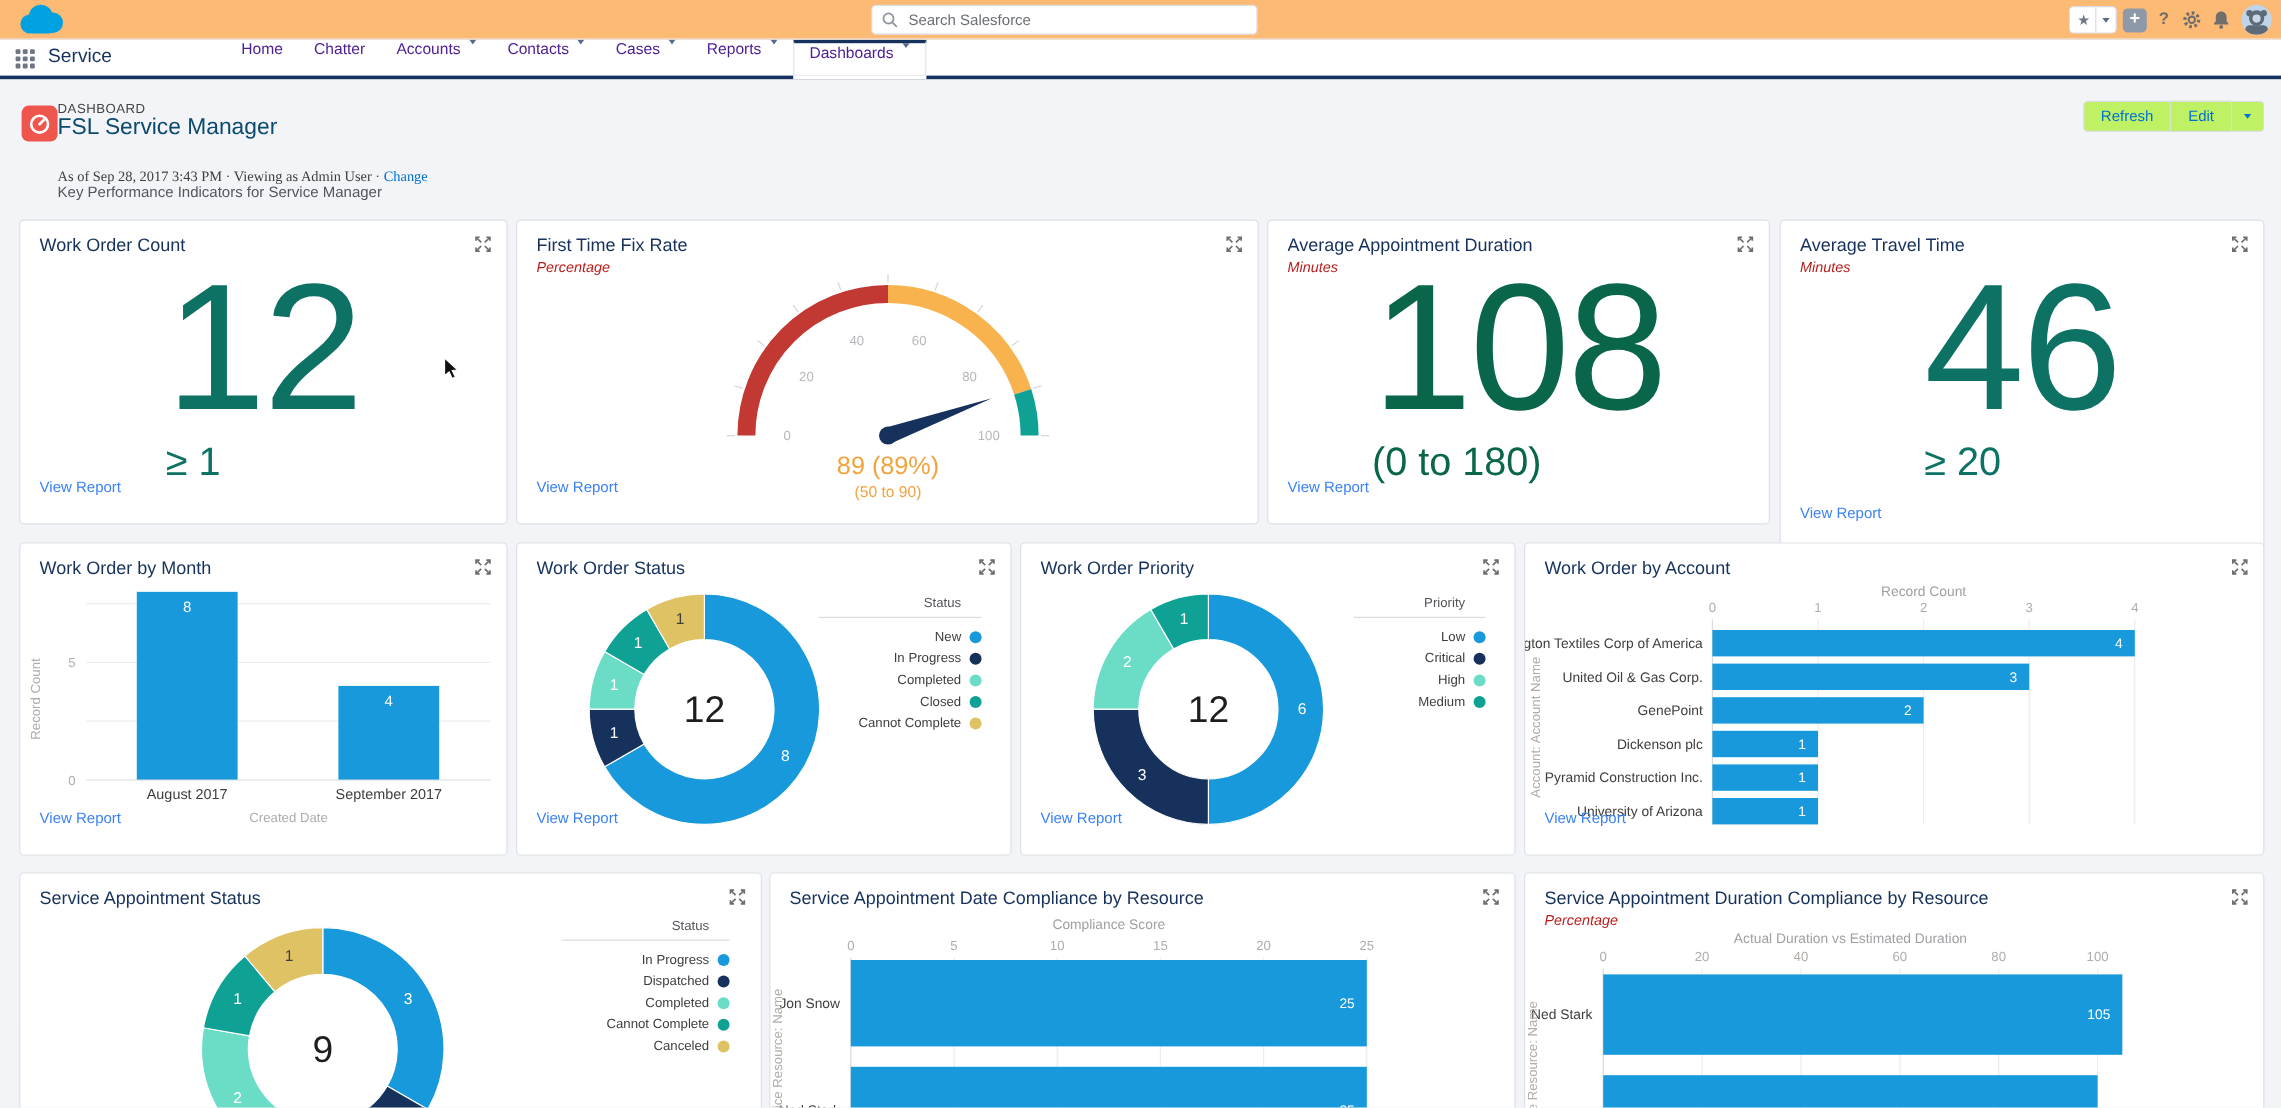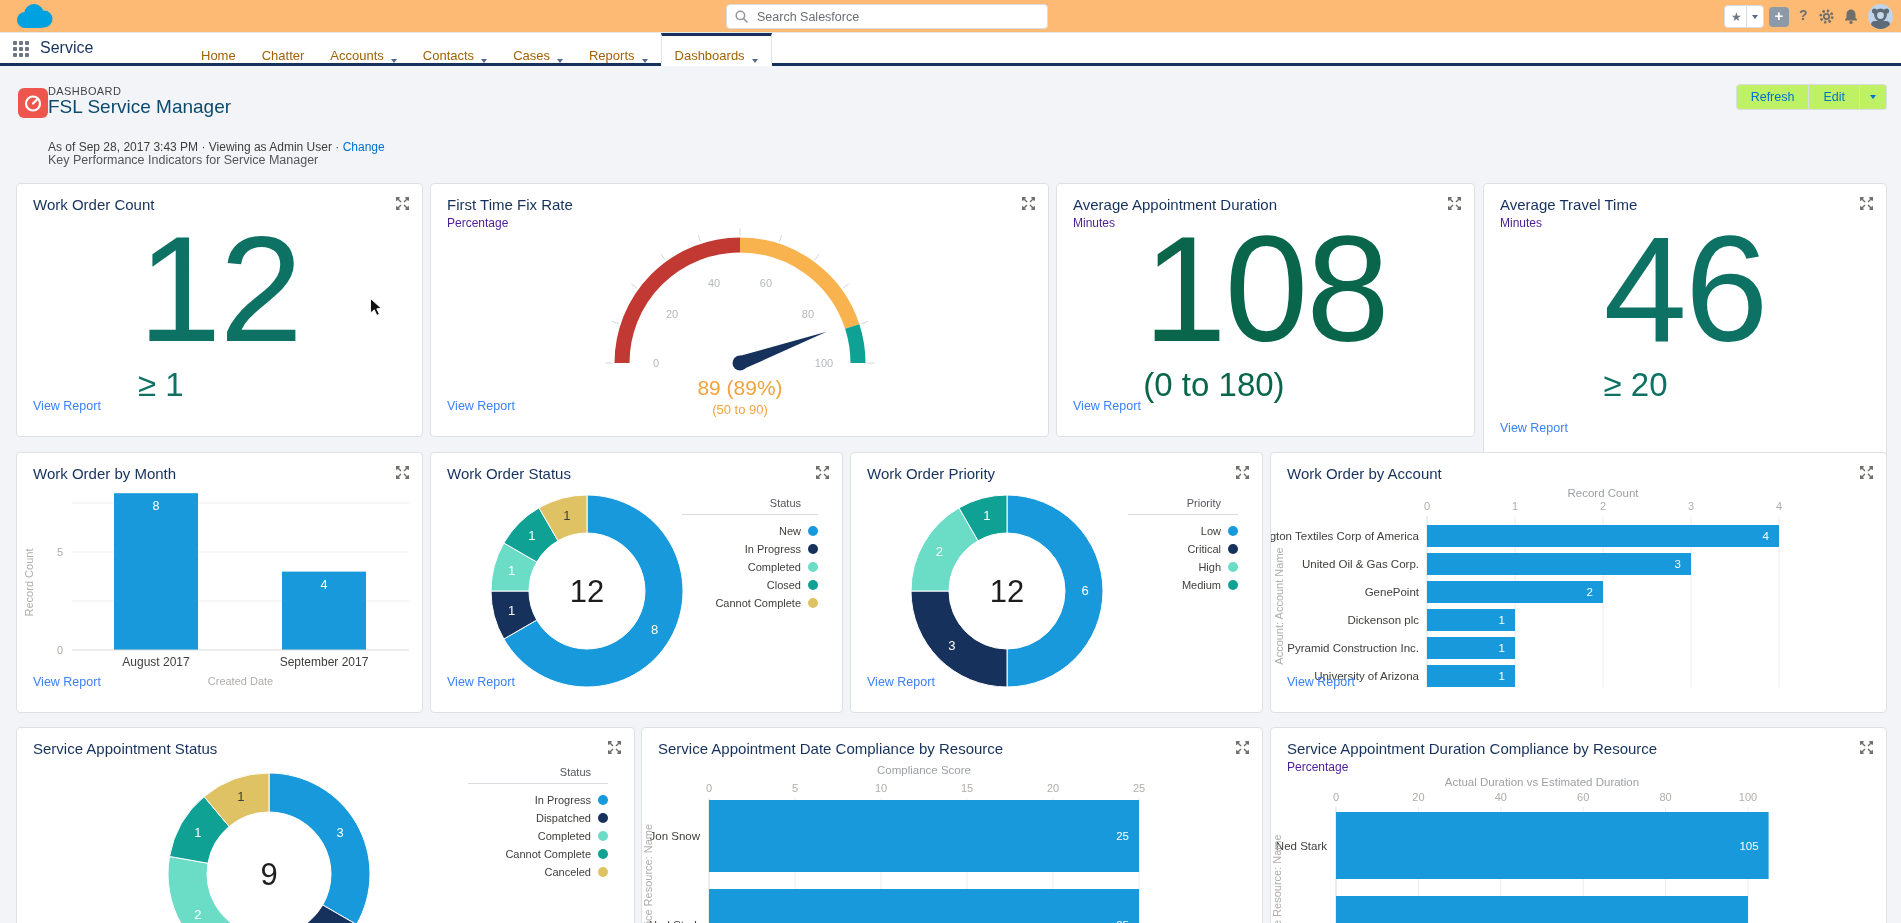--- a/index.html
+++ b/index.html
@@ -25,44 +25,44 @@
   .gear-pos { position:absolute; left:1818px; top:8px; }
   .bell-pos { position:absolute; left:1843px; top:8px; }
   .avatar { position:absolute; left:1868px; top:4px; width:25px; height:25px; border-radius:50%; background:#bfd4e8; overflow:hidden; }
 
   
   .nav { position:absolute; top:33px; left:0; right:0; height:33px; background:#fff; border-bottom:3px solid #16325c; z-index:19; }
   .waffle { position:absolute; left:13px; top:8px; width:16px; height:16px; display:grid; grid-template-columns:repeat(3,4px); grid-template-rows:repeat(3,4px); gap:2px; }
   .waffle i { width:4px; height:4px; border-radius:1px; background:#6e7683; }
   .appname { position:absolute; left:40px; top:6px; font-size:16px; color:#16325c; }
   .tabs { position:absolute; left:188px; top:0; height:30px; display:flex; }
-  .tab { position:relative; height:30px; display:flex; align-items:flex-end; padding:0 13px; font-size:13px; color:#a16207; cursor:pointer; }
+  .tab { position:relative; height:30px; display:flex; align-items:flex-start; padding:0 13px; font-size:13px; color:#4c1d95; cursor:pointer; }
   .tab .caret { margin-left:7px; }
   .tab.active { background:#fff; border-left:1px solid #e0e4e8; border-right:1px solid #e0e4e8; border-top:3px solid #16325c; }
   .tab.active::after { content:""; position:absolute; left:-1px; right:-1px; bottom:-3px; height:3px; background:#fff; }
 
   
   .dash-header { position:absolute; top:66px; left:0; right:0; height:110px; }
   .dash-icon { position:absolute; left:18px; top:22px; width:30px; height:30px; border-radius:6px; background:#ee564d; }
   .dh-type { position:absolute; left:48px; top:19px; font-size:11px; letter-spacing:.4px; color:#444; }
   .dh-title { position:absolute; left:48px; top:30px; font-size:19px; color:#0c4a6e; }
   .dh-desc { position:absolute; left:48px; top:55px; font-size:12.5px; color:#54565b;margin-top:32px; }
-  .dh-asof { position:absolute; left:48px; top:74px; font-size:12px; color:#3e3e3c; }
+  .dh-asof { position:absolute; left:48px; top:74px; font-size:12px; color:#3e3e3c;font-family:Liberation Serif, serif; }
   .dh-asof a { color:#0070d2; text-decoration:none; }
   .btn-group { position:absolute; right:14px; top:18px; display:flex; }
   .btn { height:26px; background:#bef264; border:1px solid #d9dde2; color:#0070d2; font-size:12.5px; font-family:"Liberation Sans",sans-serif; padding:0 14px; cursor:pointer; display:flex; align-items:center; }
   .btn + .btn { border-left:none; }
   .btn:first-child { border-radius:4px 0 0 4px; }
   .btn:last-child { border-radius:0 4px 4px 0; padding:0 10px; }
   .btn .caret { border-top-color:#0070d2; }
 
   
   .card { position:absolute; background:#fff; border:1px solid #dde1e6; border-radius:4px; }
   .card-title { position:absolute; left:16px; top:12px; right:40px; font-size:15px; color:#16325c; white-space:nowrap; overflow:hidden; }
-  .card-sub { position:absolute; left:16px; top:32px; font-size:12px; color:#4c1d95; }
+  .card-sub { position:absolute; left:16px; top:32px; font-size:12px; color:#b91c1c;font-style:italic; }
   .expand { position:absolute; right:12px; top:12px; width:16px; height:16px; background:none; border:none; cursor:pointer; padding:0; }
   .view-report { position:absolute; left:16px; bottom:23px; font-size:12.5px; color:#3b82f6; text-decoration:none; cursor:pointer; }
 
   .metric { position:absolute; top:30px; left:0; right:0; text-align:center; }
   .metric-in { display:inline-block; text-align:left; }
   .metric-value { font-size:150px; line-height:1; font-weight:400; letter-spacing:-2px; }
   .metric-range { font-size:33px; margin-top:2px; }
 
   .legend { position:absolute; font-size:11px; color:#3e3e3c; }
   .legend-title { text-align:right; padding-bottom:5px; border-bottom:1px solid #d8dce0; margin-bottom:7px; padding-right:17px; color:#54565b; }

